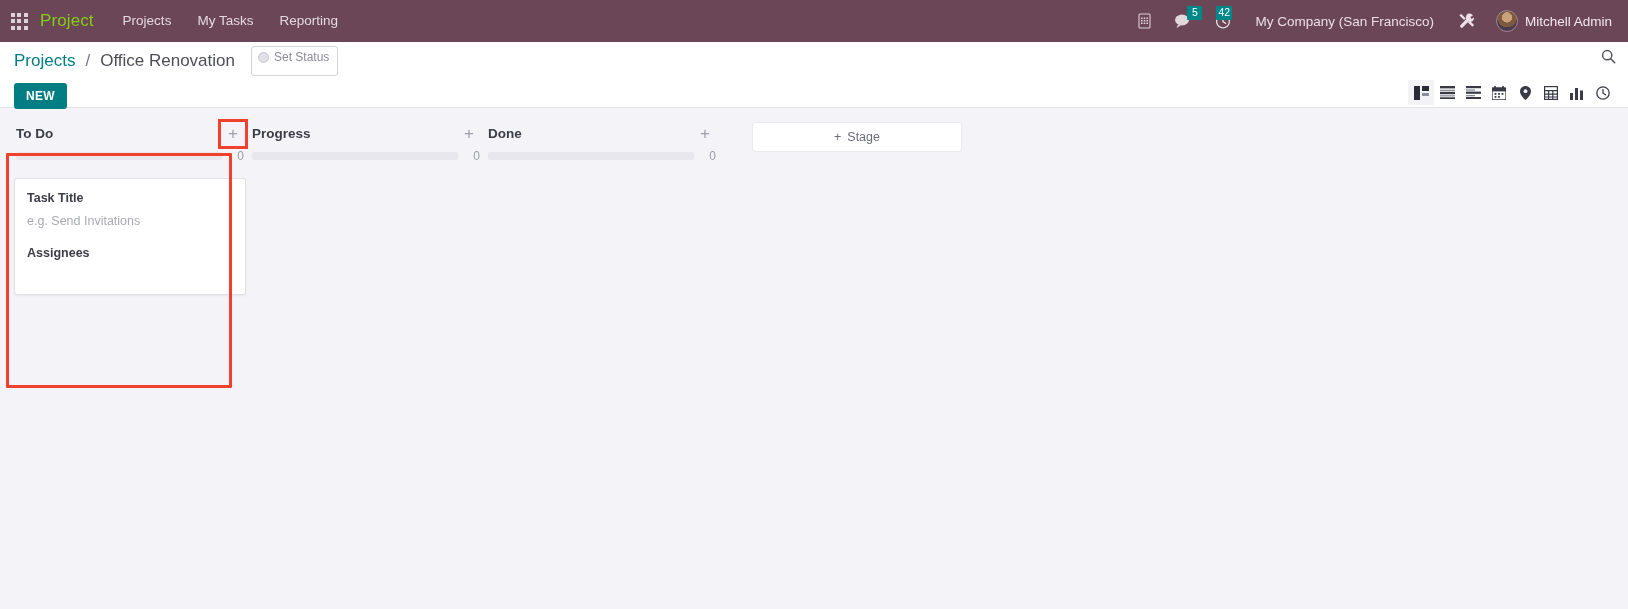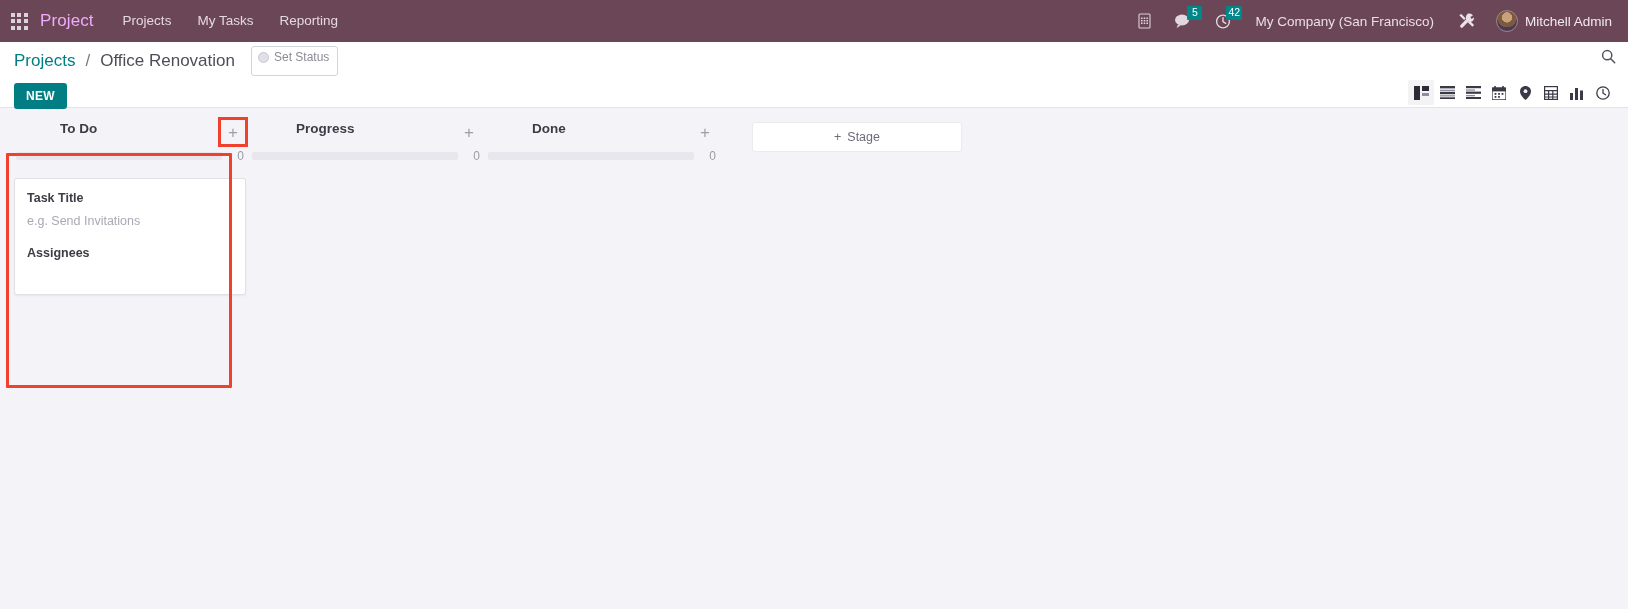--- a/index.html
+++ b/index.html
@@ -28,21 +28,21 @@
     grid-template-rows: repeat(3, 4px);
     gap: 2.5px;
     align-content: center;
     justify-content: center;
     margin-right: 6px;
     cursor: pointer;
   }
   .apps-grid i { background: #ded3d8; display: block; width: 4px; height: 4px; }
   .brand {
     font-size: 17px;
-    color: #f0abfc;
+    color: #84cc16;
     padding: 0 16px 0 2px;
     letter-spacing: .1px;
   }
   .nav-item {
     padding: 0 13px;
     height: 42px;
     line-height: 42px;
     color: #e4d9de;
     font-size: 13.5px;
     cursor: pointer;
@@ -225,23 +225,23 @@
   .kanban {
     padding: 10px 14px 0 14px;
     display: flex;
     gap: 4px;
     align-items: flex-start;
     position: relative;
   }
   .column { width: 232px; flex: none; }
   .col-header {
     display: flex;
+    align-items: center;
     padding: 3px 2px 0 2px;
     height: 28px;
-    margin-left: 44px;
   }
   .col-title {
     font-size: 13.5px;
     font-weight: bold;
     color: #3c3c46;
   }
   .col-plus {
     margin-left: auto;
     width: 22px; height: 22px;
     display: flex;
@@ -401,21 +401,21 @@
         <ellipse cx="8" cy="7" rx="7" ry="5.4"></ellipse>
         <path d="M4 11.5l-1.5 3.5 4.2-2.4z"></path>
       </svg>
       <span class="badge">5</span>
     </div>
     <div class="nav-icon-btn">
       <svg width="17" height="17" viewBox="0 0 17 17">
         <circle cx="8" cy="8.5" r="6.4" fill="none" stroke="#e2d7dc" stroke-width="1.4"></circle>
         <path d="M8 4.6v4.1l2.7 1.6" fill="none" stroke="#e2d7dc" stroke-width="1.4" stroke-linecap="round"></path>
       </svg>
-      <span class="badge" style="left:22px">42</span>
+      <span class="badge" style="left:12px">42</span>
     </div>
     <div class="company-name">My Company (San Francisco)</div>
     <div class="nav-icon-btn">
       <svg width="18" height="18" viewBox="0 0 18 18" fill="#ece1e6">
         <path d="M2.4 3.1l2-1.1 4.3 4.4-1.6 1.6-4.3-4.3z"></path>
         <path d="M11.2 1.6c1.9-.6 3.9.2 4.7 1.9l-2.5 1.5 1 1.9 2.6-1.4c.2 2-1 3.8-2.9 4.3-.9.3-1.8.2-2.6-.2l-5.6 5.6a1.6 1.6 0 01-2.3-2.3l5.6-5.6c-.4-.8-.5-1.8-.2-2.7.3-1.3 1.2-2.4 2.2-3z"></path>
         <path d="M10.8 10.2l1.7-1.7 4.6 4.6-1.7 1.7z"></path>
       </svg>
     </div>
     <div class="user-menu">

